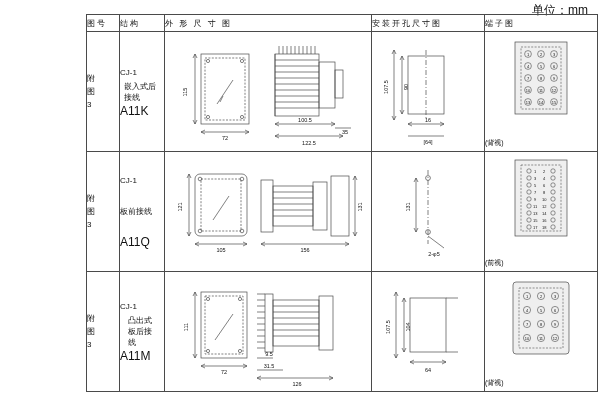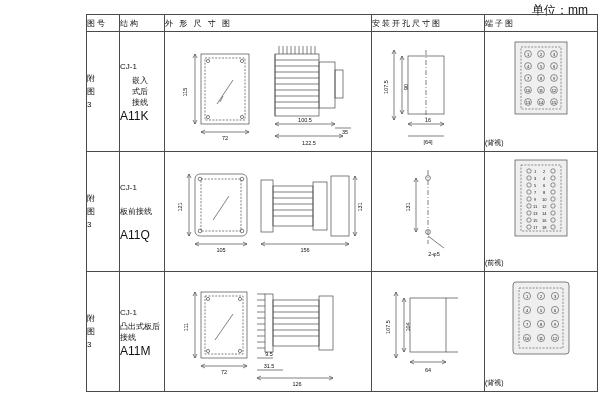--- a/index.html
+++ b/index.html
@@ -63,21 +63,21 @@
     <tbody>
 
       <tr style="height:120px;">
         <td class="cell-no">
           <div>附</div>
           <div>图</div>
           <div>3</div>
         </td>
         <td class="cell-struct">
           <div>CJ-1</div>
-          <div style="margin:3px 12px;">嵌入式后接线</div>
+          <div style="margin:3px 4px;">嵌入式后接线</div>
           <div class="code">A11K</div>
         </td>
 
         <td>
           <div class="drawbox">
             <svg width="206" height="118" viewBox="0 0 206 118">
               <g stroke="#4a4a4a" fill="none" stroke-width="0.7">
 
                 <rect x="36" y="22" width="48" height="70"></rect>
                 <rect x="40" y="26" width="40" height="62" stroke-dasharray="2,1.4"></rect>
@@ -213,21 +213,21 @@
       </tr>
 
       <tr style="height:120px;">
         <td class="cell-no">
           <div>附</div>
           <div>图</div>
           <div>3</div>
         </td>
         <td class="cell-struct">
           <div>CJ-1</div>
-          <div style="margin:13px 0;">板前接线</div>
+          <div style="margin:20px 0;">板前接线</div>
           <div class="code">A11Q</div>
         </td>
 
         <td>
           <div class="drawbox">
             <svg width="206" height="118" viewBox="0 0 206 118">
               <g stroke="#4a4a4a" fill="none" stroke-width="0.7">
 
                 <rect x="30" y="22" width="52" height="62" rx="5"></rect>
                 <rect x="36" y="27" width="40" height="52" stroke-dasharray="2,1.4"></rect>
@@ -340,21 +340,21 @@
       </tr>
 
       <tr style="height:120px;">
         <td class="cell-no">
           <div>附</div>
           <div>图</div>
           <div>3</div>
         </td>
         <td class="cell-struct">
           <div>CJ-1</div>
-          <div style="margin:3px 0;">凸出式板后接线</div>
+          <div style="margin:3px 8px;">凸出式板后接线</div>
           <div class="code">A11M</div>
         </td>
 
         <td>
           <div class="drawbox">
             <svg width="206" height="118" viewBox="0 0 206 118">
               <g stroke="#4a4a4a" fill="none" stroke-width="0.7">
                 <rect x="36" y="20" width="46" height="66"></rect>
                 <rect x="40" y="24" width="38" height="58" stroke-dasharray="2,1.4"></rect>
                 <circle cx="43" cy="27" r="1.6"></circle>

